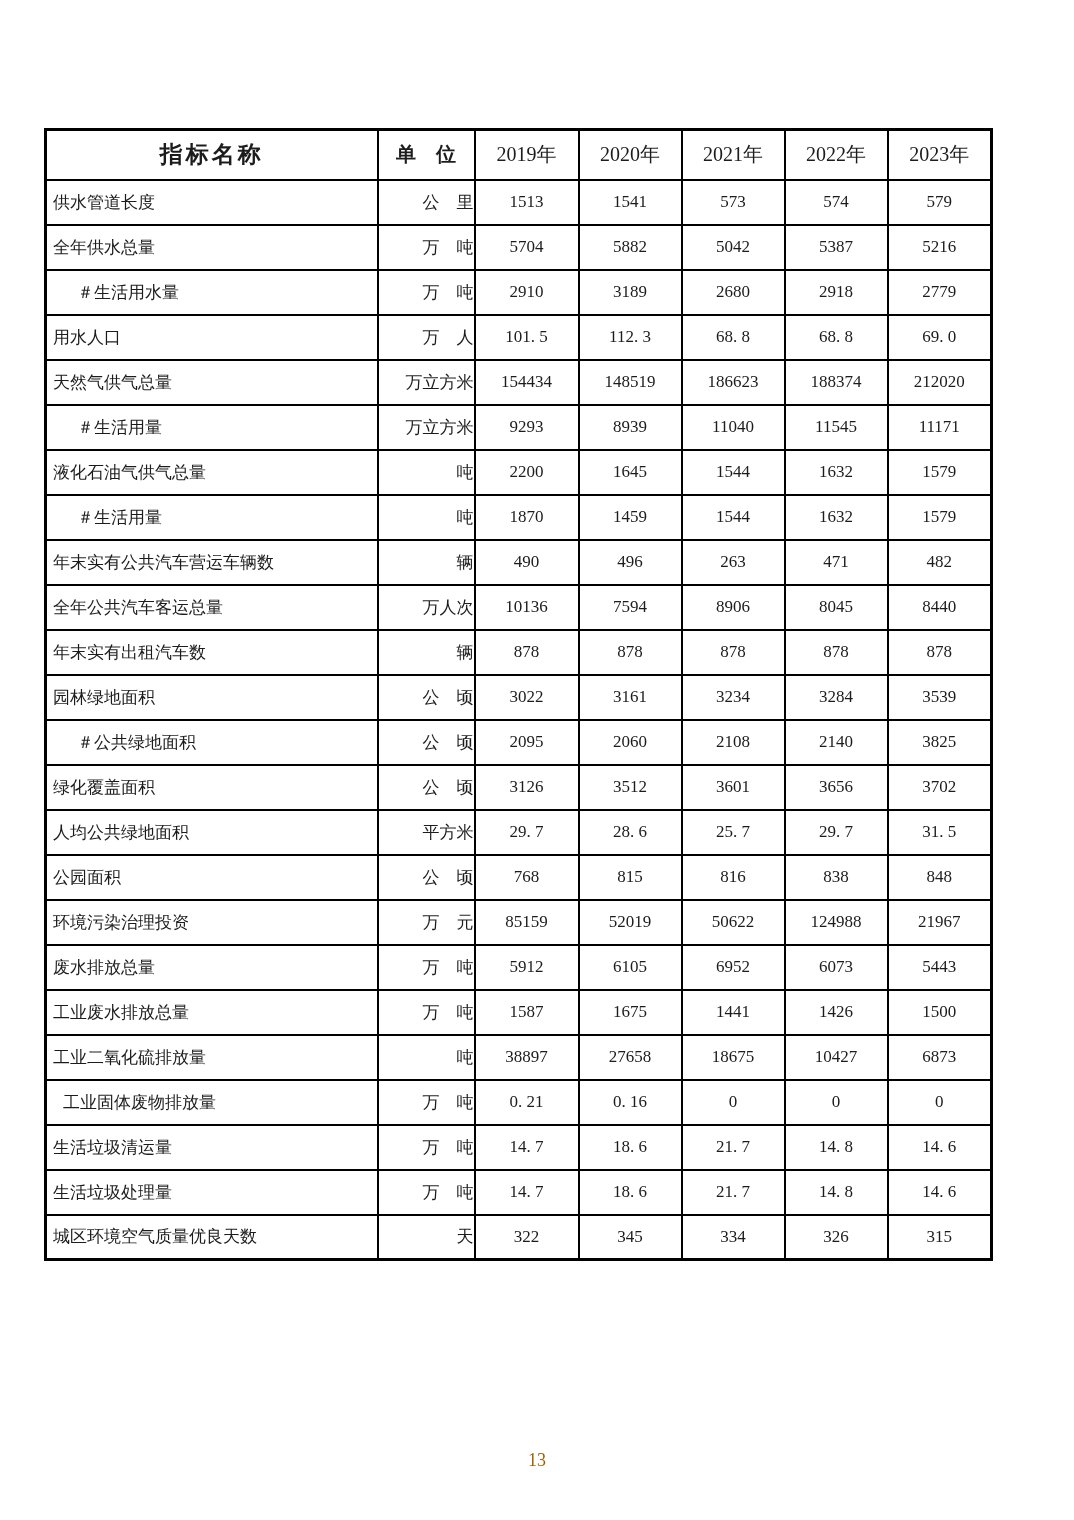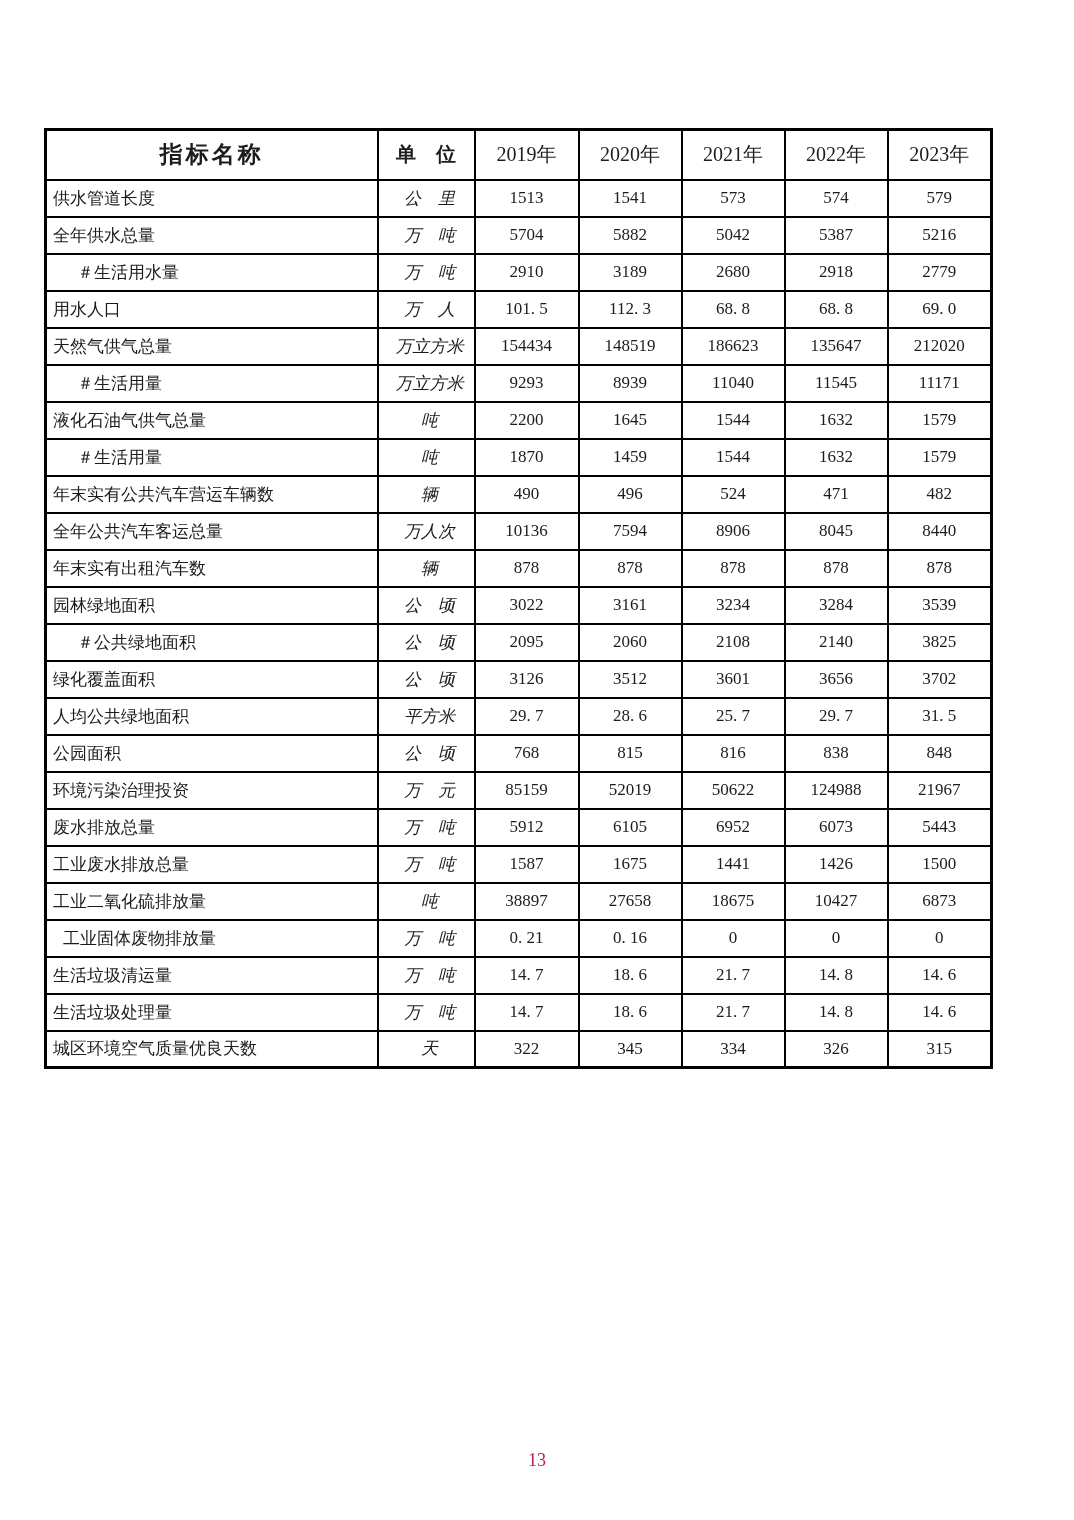--- a/index.html
+++ b/index.html
@@ -33,21 +33,21 @@
   }
   .stats-table th,
   .stats-table td {
     border: 2px solid #000;
     vertical-align: middle;
     white-space: pre;
     overflow: hidden;
     padding: 0;
   }
   .stats-table thead tr { height: 50px; }
-  .stats-table tbody tr { height: 37px; }
+  .stats-table tbody tr { height: 45px; }
   th.hdr-name {
     font-size: 23px;
     font-weight: 600;
     letter-spacing: 3px;
     text-align: center;
   }
   th.hdr-unit {
     font-size: 20px;
     font-weight: 600;
     text-align: center;
@@ -59,33 +59,32 @@
     text-align: center;
   }
   td { font-size: 17px; }
   td.name-cell {
     text-align: left;
     padding-left: 6px;
   }
   td.name-cell.indent-1 { padding-left: 16px; }
   td.name-cell.indent-2 { padding-left: 30px; margin-top: 16px; }
   td.unit-cell {
-    text-align: center;
+    text-align: right;
     padding-left: 7px;
-    font-style: italic;
   }
   td.val-cell { text-align: center; }
   .page-number {
     position: absolute;
     top: 1450px;
     left: 0;
     width: 100%;
     text-align: center;
     font-size: 18px;
-    color: #be185d;
+    color: #a16207;
   }
 </style>
 </head>
 <body>
 
 <div class="page">
 
   <table class="stats-table">
     <colgroup>
       <col style="width:332px">
@@ -147,21 +146,21 @@
     <td class="val-cell">68. 8</td>
     <td class="val-cell">69. 0</td>
   </tr>
 
   <tr>
     <td class="name-cell">天然气供气总量</td>
     <td class="unit-cell">万立方米</td>
     <td class="val-cell">154434</td>
     <td class="val-cell">148519</td>
     <td class="val-cell">186623</td>
-    <td class="val-cell">135647</td>
+    <td class="val-cell">188374</td>
     <td class="val-cell">212020</td>
   </tr>
 
   <tr>
     <td class="name-cell indent-2">＃生活用量</td>
     <td class="unit-cell">万立方米</td>
     <td class="val-cell">9293</td>
     <td class="val-cell">8939</td>
     <td class="val-cell">11040</td>
     <td class="val-cell">11545</td>
@@ -186,21 +185,21 @@
     <td class="val-cell">1544</td>
     <td class="val-cell">1632</td>
     <td class="val-cell">1579</td>
   </tr>
 
   <tr>
     <td class="name-cell">年末实有公共汽车营运车辆数</td>
     <td class="unit-cell">辆</td>
     <td class="val-cell">490</td>
     <td class="val-cell">496</td>
-    <td class="val-cell">524</td>
+    <td class="val-cell">263</td>
     <td class="val-cell">471</td>
     <td class="val-cell">482</td>
   </tr>
 
   <tr>
     <td class="name-cell">全年公共汽车客运总量</td>
     <td class="unit-cell">万人次</td>
     <td class="val-cell">10136</td>
     <td class="val-cell">7594</td>
     <td class="val-cell">8906</td>

